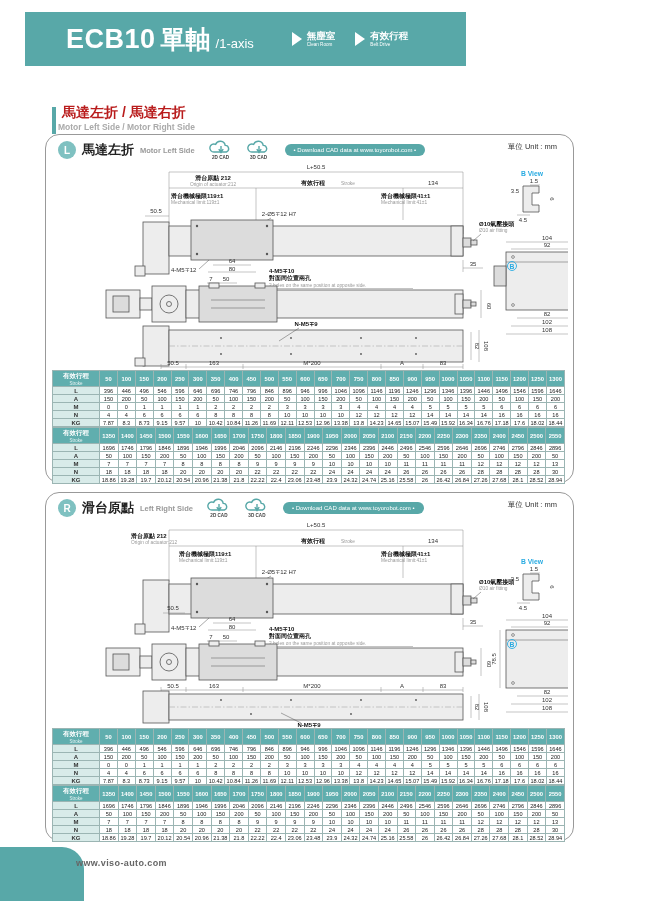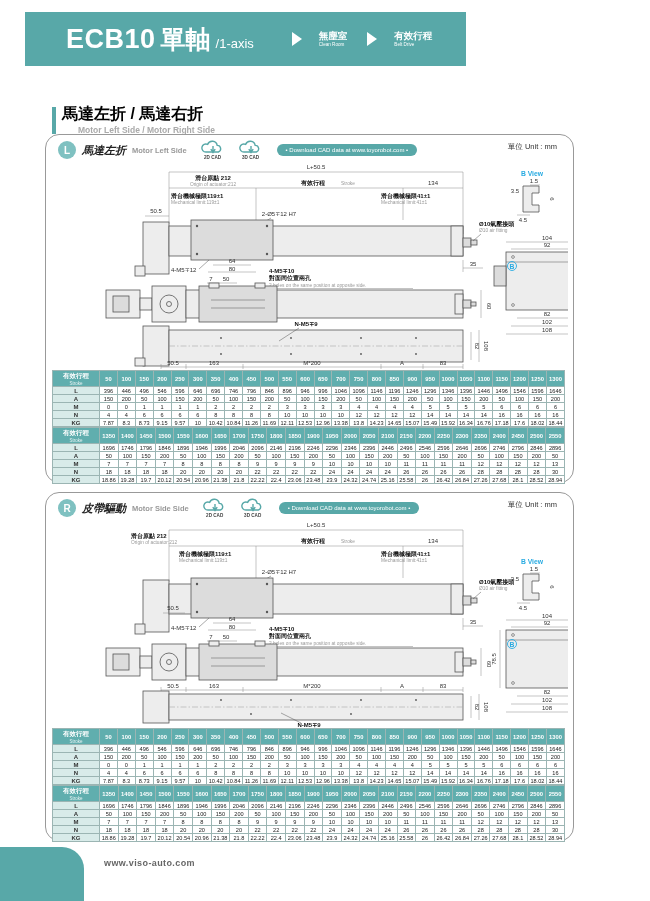--- a/index.html
+++ b/index.html
@@ -6,38 +6,38 @@
   body{width:650px;height:901px;position:relative;overflow:hidden;
        font-family:"Liberation Sans",sans-serif;-webkit-font-smoothing:antialiased;}
   
   .banner{position:absolute;left:25px;top:12px;width:426px;height:54px;background:#58a8a8;
           display:flex;align-items:center;color:#fff;padding-left:15px;}
   .banner-title{margin-left:26px;white-space:nowrap;display:flex;align-items:baseline;gap:5px;}
   .bt-model{font-size:27px;font-weight:bold;letter-spacing:.5px;}
   .bt-cjk{font-size:25px;font-weight:bold;}
   .bt-axis{font-size:13px;font-weight:normal;}
   .banner-badges{display:flex;gap:20px;margin-left:38px;}
-  .badge-item{display:flex;align-items:center;gap:17px;}
+  .badge-item{display:flex;align-items:center;gap:5px;}
   .tri{width:0;height:0;border-left:10px solid #fff;border-top:7px solid transparent;border-bottom:7px solid transparent;}
   .badge-txt{display:flex;flex-direction:column;line-height:1.15;}
   .badge-cjk{font-size:9.5px;font-weight:bold;}
   .badge-en{font-size:4.6px;}
   
   .section{position:absolute;left:52px;top:105px;}
   .section-bar{position:absolute;left:0;top:2px;width:4px;height:27px;background:#58a8a8;}
-  .section-title{margin-left:10px;font-size:16px;font-weight:bold;color:#000000;line-height:1.1;}
-  .section-sub{margin-left:26px;font-size:8.5px;font-weight:bold;color:#aaa;margin-top:2px;}
+  .section-title{margin-left:10px;font-size:14px;font-weight:bold;color:#b91c1c;line-height:1.1;}
+  .section-sub{margin-left:6px;font-size:8.5px;font-weight:bold;color:#aaa;margin-top:2px;}
   
   .panel{position:absolute;left:45px;width:527px;height:347px;border:1.5px solid #999;
          border-radius:14px;background:#fff;}
   #panel-L{top:134px;} #panel-R{top:492px;}
   .panel-head{position:absolute;left:12px;top:5px;display:flex;align-items:center;gap:6px;}
   .pbadge{width:18px;height:18px;border-radius:50%;background:#7fc1c1;color:#fff;font-weight:bold;
           font-size:10px;display:flex;align-items:center;justify-content:center;}
-  .ptitle{font-size:11px;font-weight:bold;color:#222;font-style:italic;}
+  .ptitle{font-size:13px;font-weight:bold;color:#222;}
   .psub{font-size:7.5px;color:#999;font-weight:bold;margin-right:4px;}
   .cad{display:flex;flex-direction:column;align-items:center;width:32px;}
   .cad-label{font-size:4.6px;color:#444;font-weight:bold;margin-top:-1px;}
   .pill{background:#58a8a8;color:#fff;font-size:6px;border-radius:9px;padding:3px 9px;white-space:nowrap;margin-left:4px;}
   .unit{position:absolute;right:16px;top:7px;font-size:7.5px;color:#333;margin-left:40px;}
   .dwg{position:absolute;left:5px;top:25px;}
   .dwg text{font-family:"Liberation Sans",sans-serif;}
   .pl{fill:#ededed;stroke:#555;stroke-width:.8;}
   .pl2{fill:#dcdcdc;stroke:#555;stroke-width:.8;}
   .dl{stroke:#888;stroke-width:.5;fill:none;}
@@ -54,21 +54,21 @@
   table.stroke-table th,table.stroke-table td{border:.5px solid #9bb5b3;padding:0;text-align:center;}
   table.stroke-table thead th{background:#60aeae;color:#fff;font-size:5.8px;font-weight:bold;height:15px;}
   table.stroke-table thead th.stk{width:46px;}
   .stk-cjk{font-size:6.5px;font-weight:bold;}
   .stk-en{font-size:4.5px;font-weight:normal;opacity:.85;}
   table.stroke-table tbody td{font-size:5.6px;color:#222;height:7px;background:#fff;}
   table.stroke-table tbody td.rl{background:#d8ebe9;font-weight:bold;font-size:6px;color:#333;}
   
   .footer-shape{position:absolute;left:0;top:847px;width:84px;height:54px;background:#58a8a8;
                 border-top-right-radius:22px;}
-  .footer-url{position:absolute;left:104px;top:858px;font-size:9px;font-weight:bold;color:#666;letter-spacing:.4px;}
+  .footer-url{position:absolute;left:76px;top:858px;font-size:9px;font-weight:bold;color:#666;letter-spacing:.4px;}
 </style>
 </head>
 <body>
 
 <div class="banner">
   <div class="banner-title">
     <span class="bt-model">ECB10</span>
     <span class="bt-cjk">單軸</span>
     <span class="bt-axis">/1-axis</span>
   </div>
@@ -622,22 +622,22 @@
             <td>28.94</td>
           </tr>
         </tbody>
       </table>
     </div>
 </div>
 
 <div class="panel" id="panel-R">
   <div class="panel-head">
     <div class="pbadge">R</div>
-    <div class="ptitle">皮帶驅動</div>
-    <div class="psub">Motor Side Side</div>
+    <div class="ptitle">滑台原點</div>
+    <div class="psub">Left Right Side</div>
     <div class="cad">
       <svg width="26" height="16" viewBox="0 0 26 16">
         <path d="M6,12 a4,4 0 1,1 1.6-7.6 a5,5 0 0,1 9.6,1 a3.4,3.4 0 0,1 1.2,6.6 z" fill="none" stroke="#58a8a8" stroke-width="1.4"></path>
         <path d="M13,6 v5 M10.8,9.2 L13,12.4 L15.2,9.2" fill="none" stroke="#58a8a8" stroke-width="1.4"></path>
       </svg>
       <span class="cad-label">2D CAD</span>
     </div>
     <div class="cad">
       <svg width="26" height="16" viewBox="0 0 26 16">
         <path d="M6,12 a4,4 0 1,1 1.6-7.6 a5,5 0 0,1 9.6,1 a3.4,3.4 0 0,1 1.2,6.6 z" fill="none" stroke="#58a8a8" stroke-width="1.4"></path>

